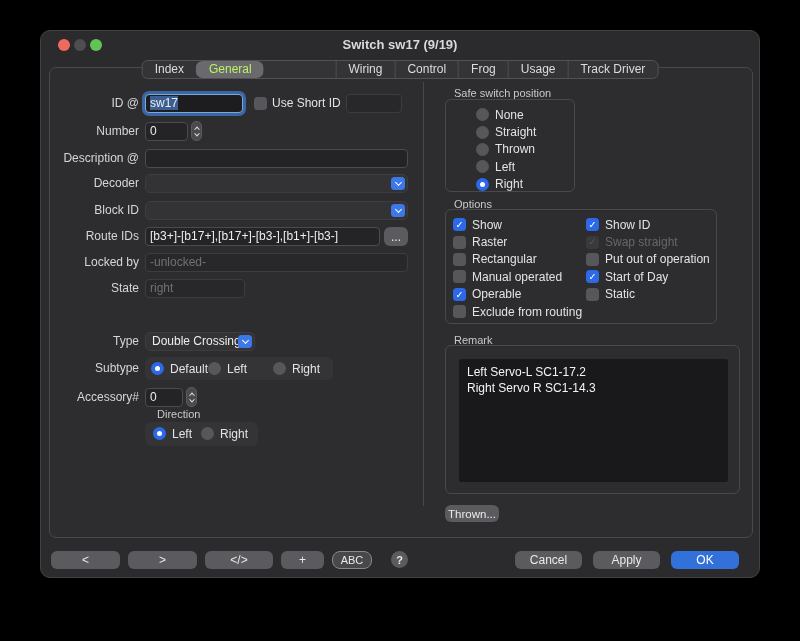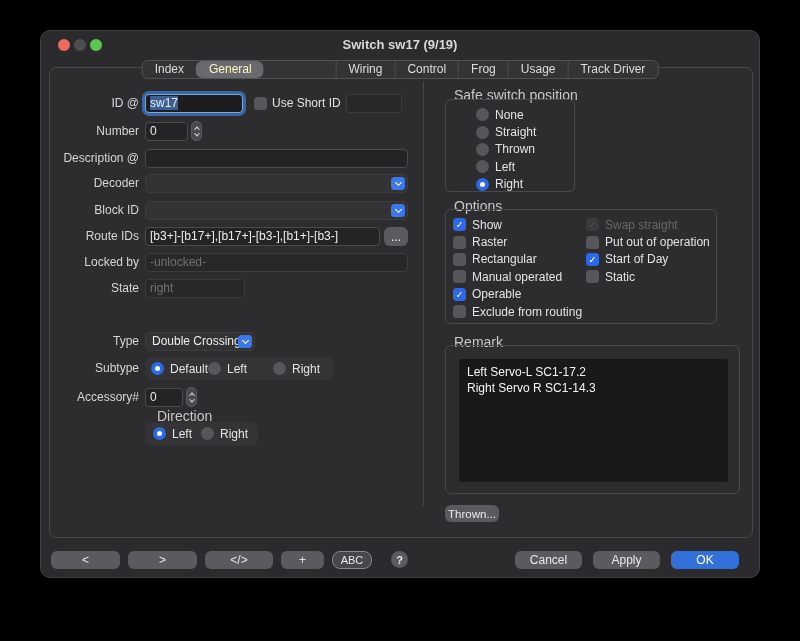--- a/index.html
+++ b/index.html
@@ -30,21 +30,21 @@
   .tabs {
     position:absolute; top:29px; left:50%; transform:translateX(-50%);
     display:flex; height:19px; background:#343437;
     border:1px solid #525256; border-radius:6px; z-index:3; overflow:hidden;
   }
   .tab {
     padding:0 12px; font-size:12px; color:#dcdcde; line-height:17px;
     white-space:nowrap; position:relative;
   }
   .tab + .tab { border-left:1px solid #4d4d51; }
-  .tab.selected { background:#6a6a6e; border-radius:7px; border-left-color:transparent; color:#fef9c3; }
+  .tab.selected { background:#6a6a6e; border-radius:7px; border-left-color:transparent; color:#bef264; }
   .tab.selected + .tab { border-left-color:transparent;margin-top:17px; }
   
   .panel {
     position:absolute; left:8px; top:36px; width:704px; height:471px;
     background:#2d2d2f; border:1px solid #49494c; border-radius:7px; z-index:1;
   }
   .row { position:absolute; left:0; width:100%; height:19px; }
   .lbl {
     position:absolute; left:0; top:0; width:89px; height:19px;
     line-height:19px; text-align:right; color:#d6d6d8; font-size:12px;
@@ -95,21 +95,21 @@
   .checkbox.disabled::after { content:"✓"; color:#545457; font-size:9.5px; font-weight:bold; line-height:1; }
   .radio {
     width:13px; height:13px; border-radius:50%; background:#57575b;
     display:flex; align-items:center; justify-content:center; flex:none;
   }
   .radio.on { background:#2c68e8; }
   .radio.on::after { content:""; width:5px; height:5px; border-radius:50%; background:#fff; }
   .optlabel { font-size:12px; color:#e3e3e5; margin-left:6px; white-space:nowrap; }
   .opt { display:flex; align-items:center; height:17.4px; }
   .opt.disabled .optlabel { color:#67676b; }
-  .grouplabel { position:absolute; font-size:14px; color:#c9c9cb; }
+  .grouplabel { position:absolute; font-size:11px; color:#c9c9cb; }
   .groupbox { position:absolute; border:1px solid #49494c; border-radius:6px; }
   .divider { position:absolute; width:1px; background:#48484b; }
   .remarkarea {
     position:absolute; background:#19191b; border-radius:2px;
     color:#f4f4f5; font-size:12px; line-height:16px; padding:5px 8px;
     white-space:pre-line; overflow:hidden;
   }
   .radiogroup-inline { position:absolute; background:#343437; border-radius:6px; }
   .rg-item { position:absolute; display:flex; align-items:center; height:13px; }
   .footer-btn { position:absolute; top:520px; height:18px; }
@@ -288,20 +288,24 @@
           <span class="optlabel">Manual operated</span>
         </div>
       <div class="opt">
           <span class="checkbox on"></span>
           <span class="optlabel">Operable</span>
         </div>
       <div class="opt">
           <span class="checkbox"></span>
           <span class="optlabel">Exclude from routing</span>
         </div>
+      <div class="opt">
+          <span class="checkbox on"></span>
+          <span class="optlabel">Show ID</span>
+        </div>
       <div class="opt disabled">
           <span class="checkbox disabled"></span>
           <span class="optlabel">Swap straight</span>
         </div>
       <div class="opt">
           <span class="checkbox"></span>
           <span class="optlabel">Put out of operation</span>
         </div>
       <div class="opt">
           <span class="checkbox on"></span>

